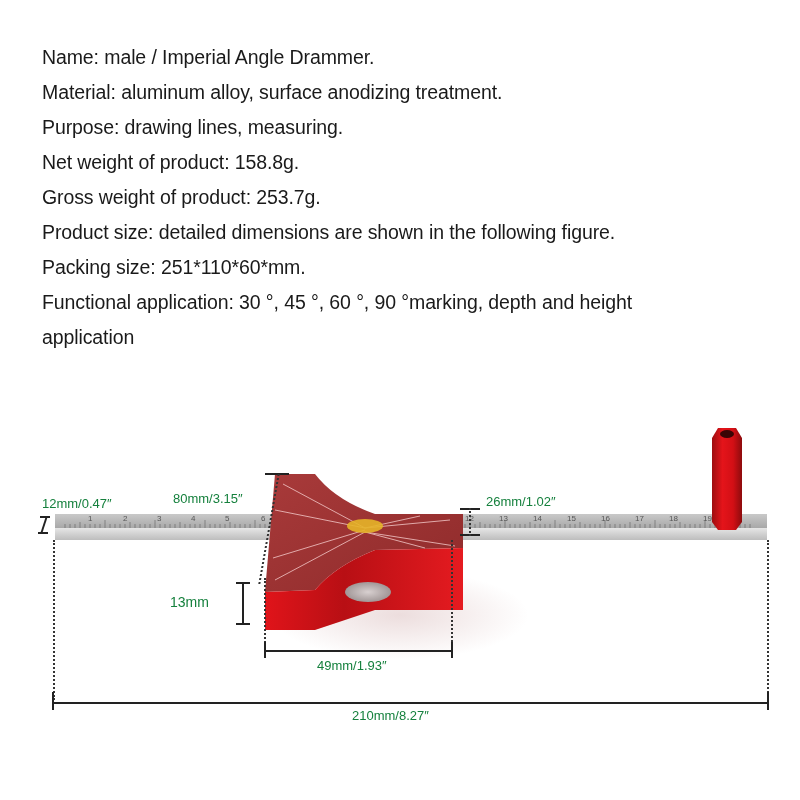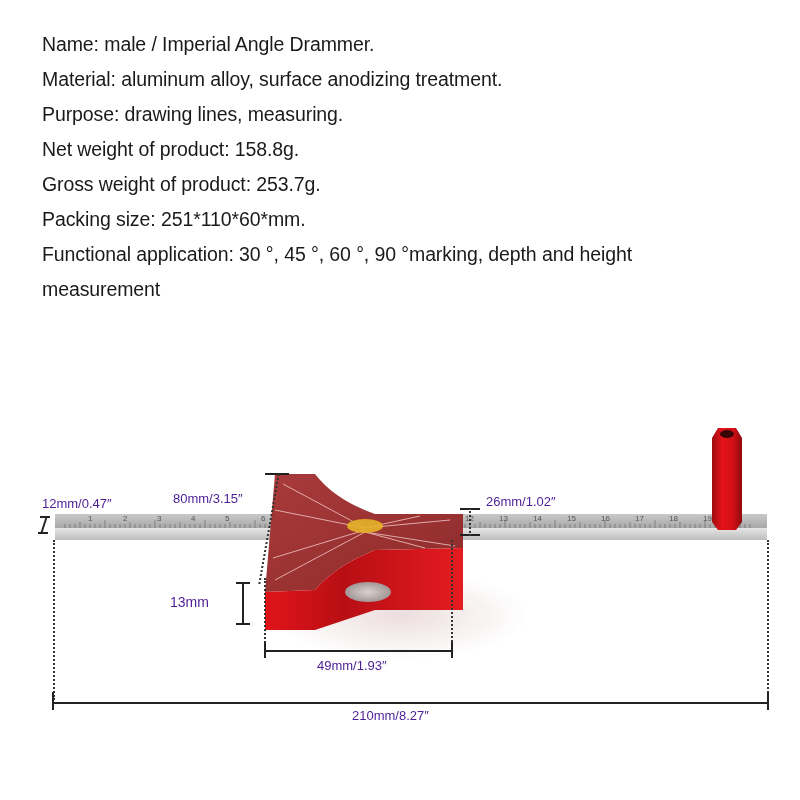--- a/index.html
+++ b/index.html
@@ -1,42 +1,43 @@
 <!DOCTYPE html>
 <html><head>
 <meta charset="utf-8">
 <style>
   html, body { margin:0; padding:0; background:#ffffff; }
   body { width:800px; height:800px; position:relative; overflow:hidden; font-family:"Liberation Sans", sans-serif; color:#1a1a1a; }
-  .specs { position:absolute; left:42px; top:27px; width:720px; }
+  .specs { position:absolute; left:42px; top:40px; width:720px; }
   .spec-line { font-size:19.5px; line-height:35px; height:35px; white-space:nowrap; letter-spacing:-0.1px; }
   .figure { position:absolute; left:0; top:400px; width:800px; height:330px; }
-  .dim-label { position:absolute; font-size:13px; color:#4c1d95; white-space:nowrap; }
+  .dim-label { position:absolute; font-size:13px; color:#15803d; white-space:nowrap; }
   .dim-big { font-size:14px; }
   .ruler { position:absolute; left:55px; top:114px; width:712px; height:26px; }
   .ruler-top { position:absolute; left:0; top:0; width:100%; height:14px; background:linear-gradient(#c9c9c9,#a8a8a8); }
   .ruler-side { position:absolute; left:0; top:14px; width:100%; height:12px; background:linear-gradient(#e6e6e6,#bdbdbd); }
   .tick-num { position:absolute; top:0px; font-size:8px; color:#555; }
   .red-block { position:absolute; }
   .hex-post { position:absolute; left:708px; top:24px; width:36px; height:108px; }
   .line { position:absolute; background:#222; }
   .dotted-v { position:absolute; border-left:2px dotted #333; width:0; }
 </style>
 </head>
 <body>
 
 <div class="specs">
   <div class="spec-line">Name: male / Imperial Angle Drammer.</div>
   <div class="spec-line">Material: aluminum alloy, surface anodizing treatment.</div>
   <div class="spec-line">Purpose: drawing lines, measuring.</div>
   <div class="spec-line">Net weight of product: 158.8g.</div>
   <div class="spec-line">Gross weight of product: 253.7g.</div>
+  <div class="spec-line">Product size: detailed dimensions are shown in the following figure.</div>
   <div class="spec-line">Packing size: 251*110*60*mm.</div>
   <div class="spec-line">Functional application: 30 °, 45 °, 60 °, 90 °marking, depth and height</div>
-  <div class="spec-line">measurement</div>
+  <div class="spec-line">application</div>
 </div>
 
 <div class="figure">
 
   <div style="position:absolute;left:270px;top:170px;width:260px;height:90px;border-radius:50%;background:radial-gradient(ellipse at center, rgba(180,120,120,0.25), rgba(255,255,255,0) 70%);"></div>
 
   <div class="ruler">
     <div class="ruler-top">
       <svg width="712" height="14" style="position:absolute;left:0;top:0">
         <g stroke="#6a6a6a" stroke-width="0.7">

